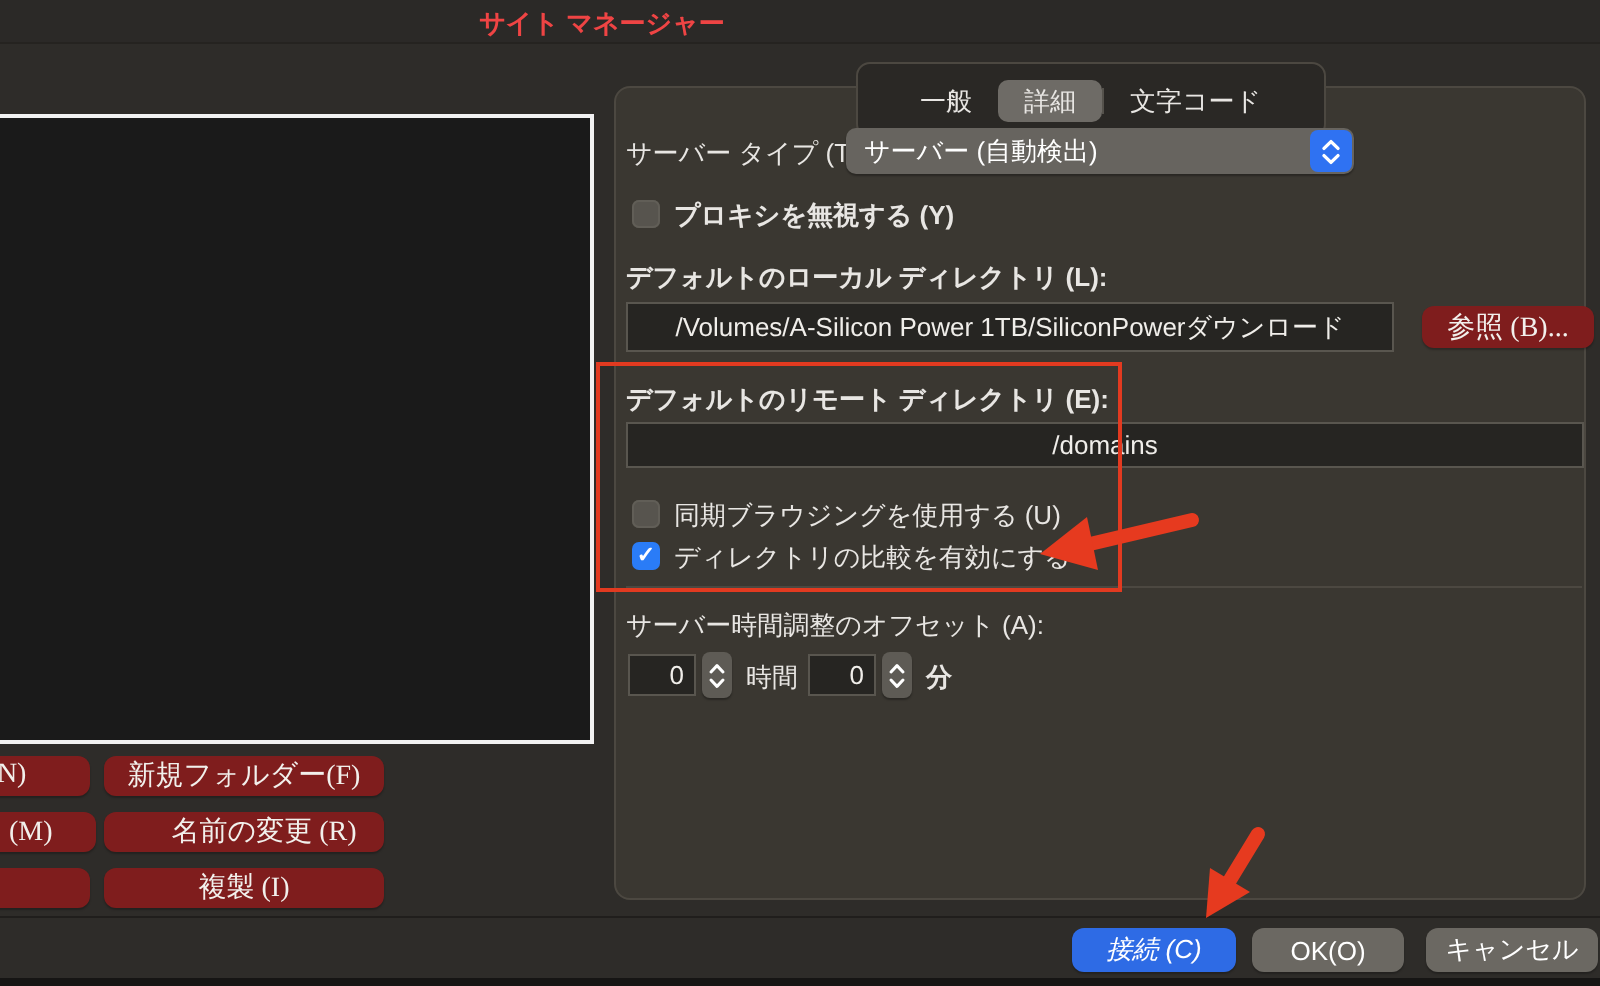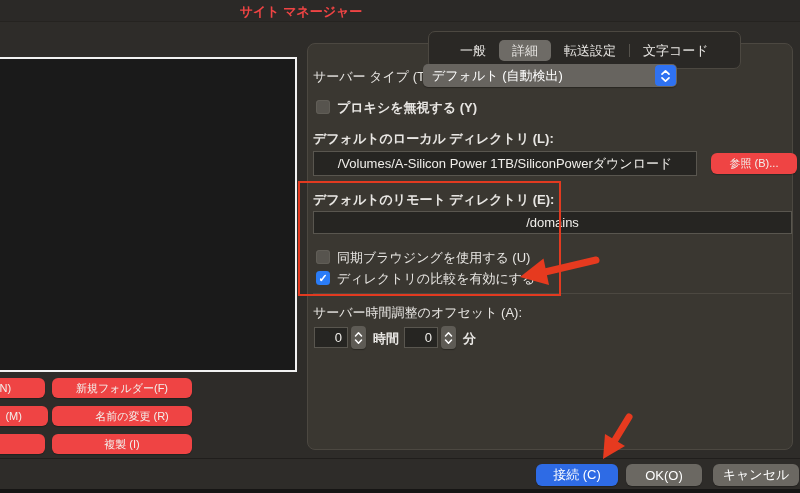--- a/index.html
+++ b/index.html
@@ -34,21 +34,21 @@
   .dropdown .dd-label { font-size:13px; color:#fff; }
   .dd-cap { position:absolute; right:1px; top:1px; width:21px; height:21px; background:#2f72f2; border-radius:4px; display:flex; align-items:center; justify-content:center; }
 
   
   .checkbox { width:14px; height:14px; border-radius:3.5px; background:#57544e; box-shadow:inset 0 0 0 1px #615e57; }
   .checkbox.checked { background:#2a7cf7; box-shadow:none; color:#fff; font-size:11px; font-weight:bold; text-align:center; line-height:14px; }
 
   
   .tinput { height:25px; background:#262522; border:1px solid #59564f; color:#f0eeea; font-size:13px; padding:0 6px; font-family:"Liberation Sans", sans-serif;text-align:center; }
 
-  .gbtn { background:#ef4444; border:none; border-radius:6px; color:#f2f0ec; font-size:11px; text-align:center; box-shadow:0 1px 1px rgba(0,0,0,.25); font-family:Liberation Sans, sans-serif; }
+  .gbtn { background:#7f1d1d; border:none; border-radius:6px; color:#f2f0ec; font-size:14px; text-align:center; box-shadow:0 1px 1px rgba(0,0,0,.25); font-family:Liberation Serif, serif; }
 
   .hsep { height:1px; background:#4c4841; }
 
   
   .numfield { width:34px; height:21px; background:#262522; border:1px solid #59564f; color:#f0eeea; font-size:13px; text-align:right; padding-right:5px; font-family:"Liberation Sans", sans-serif; }
   .stepper { width:15px; height:23px; background:#5e5b55; border-radius:4px; display:flex; flex-direction:column; align-items:center; justify-content:center; box-shadow:0 1px 1px rgba(0,0,0,.3); }
 
   
   .footer-sep { left:0; top:458px; width:800px; height:1px; background:#201e1c; }
   .fbtn { top:464px; height:22px; border:none; border-radius:6px; font-size:13px; color:#fff; font-family:"Liberation Sans", sans-serif; box-shadow:0 1px 1px rgba(0,0,0,.25); }
@@ -66,28 +66,27 @@
 <div class="abs titlebar"></div>
 <div class="abs title-text">サイト マネージャー</div>
 
 <div class="abs site-list"></div>
 
 <div class="abs panel"></div>
 
 <div class="abs tabbar">
   <div class="tab">一般</div>
   <div class="tab selected">詳細</div>
-  <div class="tab">転送設定</div>
   <div class="tab-sep"></div>
   <div class="tab">文字コード</div>
 </div>
 
 <label class="abs flabel" style="left:313px; top:68px;">サーバー タイプ (T):</label>
 <div class="abs dropdown">
-  <span class="dd-label">デフォルト (自動検出)</span>
+  <span class="dd-label">サーバー (自動検出)</span>
   <span class="dd-cap">
     <svg width="11" height="14" viewBox="0 0 11 14">
         <path d="M2 5.2 L5.5 1.8 L9 5.2" fill="none" stroke="#fff" stroke-width="1.7" stroke-linecap="round" stroke-linejoin="round"></path>
         <path d="M2 8.8 L5.5 12.2 L9 8.8" fill="none" stroke="#fff" stroke-width="1.7" stroke-linecap="round" stroke-linejoin="round"></path>
       </svg>
   </span>
 </div>
 
 <div class="abs checkbox" style="left:316px; top:100px;"></div>
 <label class="abs flabel" style="left:337px; top:99px; font-weight:bold;">プロキシを無視する (Y)</label>
@@ -108,39 +107,39 @@
 <div class="abs hsep" style="left:313px; top:293px; width:478px;"></div>
 
 <label class="abs flabel" style="left:313px; top:304px;">サーバー時間調整のオフセット (A):</label>
 <input class="abs numfield" style="left: 314px; top: 327px;" value="0">
 <div class="abs stepper" style="left:351px; top:326px;">
   <svg width="9" height="16" viewBox="0 0 9 16">
       <path d="M1.5 6 L4.5 2.8 L7.5 6" fill="none" stroke="#fff" stroke-width="1.5" stroke-linecap="round" stroke-linejoin="round"></path>
       <path d="M1.5 10 L4.5 13.2 L7.5 10" fill="none" stroke="#fff" stroke-width="1.5" stroke-linecap="round" stroke-linejoin="round"></path>
     </svg>
 </div>
-<label class="abs flabel" style="left:373px; top:330px; font-weight:bold;">時間</label>
+<label class="abs flabel" style="left:373px; top:330px; font-weight:normal;">時間</label>
 <input class="abs numfield" style="left: 404px; top: 327px;" value="0">
 <div class="abs stepper" style="left:441px; top:326px;">
   <svg width="9" height="16" viewBox="0 0 9 16">
       <path d="M1.5 6 L4.5 2.8 L7.5 6" fill="none" stroke="#fff" stroke-width="1.5" stroke-linecap="round" stroke-linejoin="round"></path>
       <path d="M1.5 10 L4.5 13.2 L7.5 10" fill="none" stroke="#fff" stroke-width="1.5" stroke-linecap="round" stroke-linejoin="round"></path>
     </svg>
 </div>
 <label class="abs flabel" style="left:463px; top:330px; font-weight:bold;">分</label>
 
 <button class="abs gbtn" style="left:-38px; top:378px; width:83px; height:20px;">(N)</button>
 <button class="abs gbtn" style="left:52px; top:378px; width:140px; height:20px;">新規フォルダー(F)</button>
 <button class="abs gbtn" style="left:-35px; top:406px; width:83px; height:20px;">ク (M)</button>
 <button class="abs gbtn" style="left:52px; top:406px; width:140px; height:20px;padding-left:20px;">名前の変更 (R)</button>
 <button class="abs gbtn" style="left:-38px; top:434px; width:83px; height:20px;"></button>
 <button class="abs gbtn" style="left:52px; top:434px; width:140px; height:20px;">複製 (I)</button>
 
 <div class="abs footer-sep"></div>
-<button class="abs fbtn primary" style="left:536px; width:82px;">接続 (C)</button>
+<button class="abs fbtn primary" style="left:536px; width:82px;font-style:italic;">接続 (C)</button>
 <button class="abs fbtn gray" style="left:626px; width:76px;">OK(O)</button>
 <button class="abs fbtn gray" style="left:713px; width:86px;">キャンセル</button>
 <div class="abs bottom-strip"></div>
 
 <div class="abs anno anno-rect"></div>
 <svg class="abs anno" style="left:512px; top:252px;" width="92" height="42" viewBox="0 0 92 42">
   <line x1="84" y1="8" x2="33" y2="20" stroke="#e63a1f" stroke-width="7" stroke-linecap="round"></line>
   <polygon points="8,25 31.5,6.5 37,33" fill="#e63a1f"></polygon>
 </svg>
 <svg class="abs anno" style="left:593px; top:410px;" width="46" height="56" viewBox="0 0 46 56">

